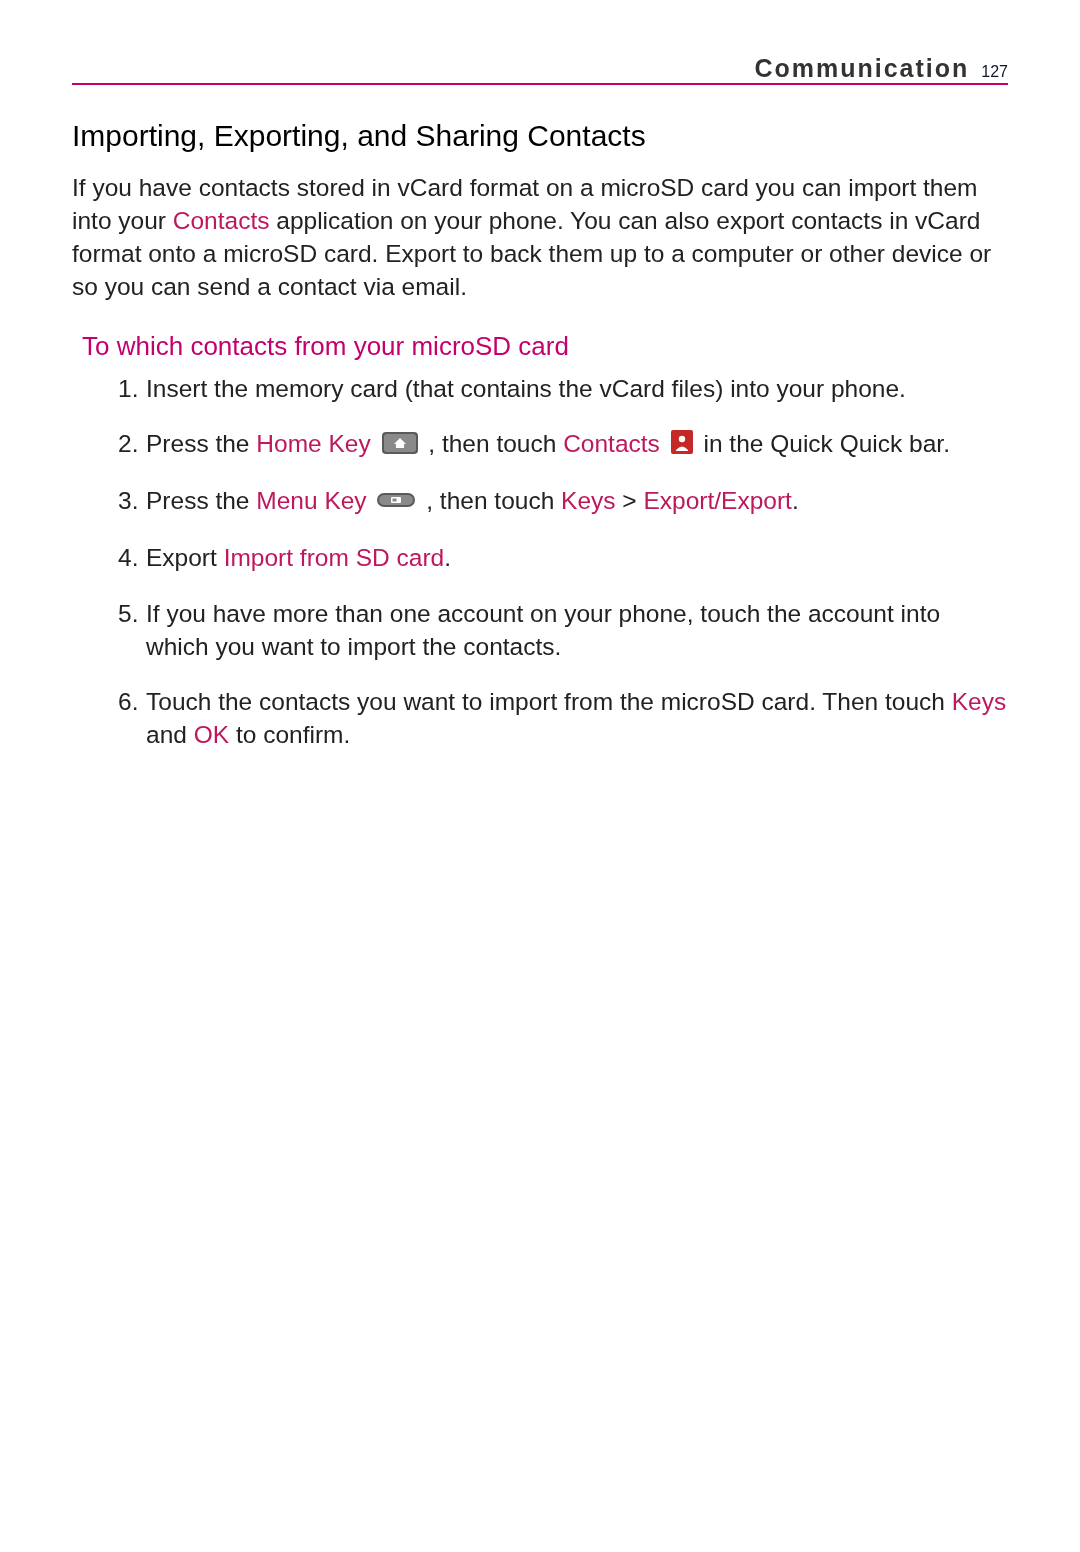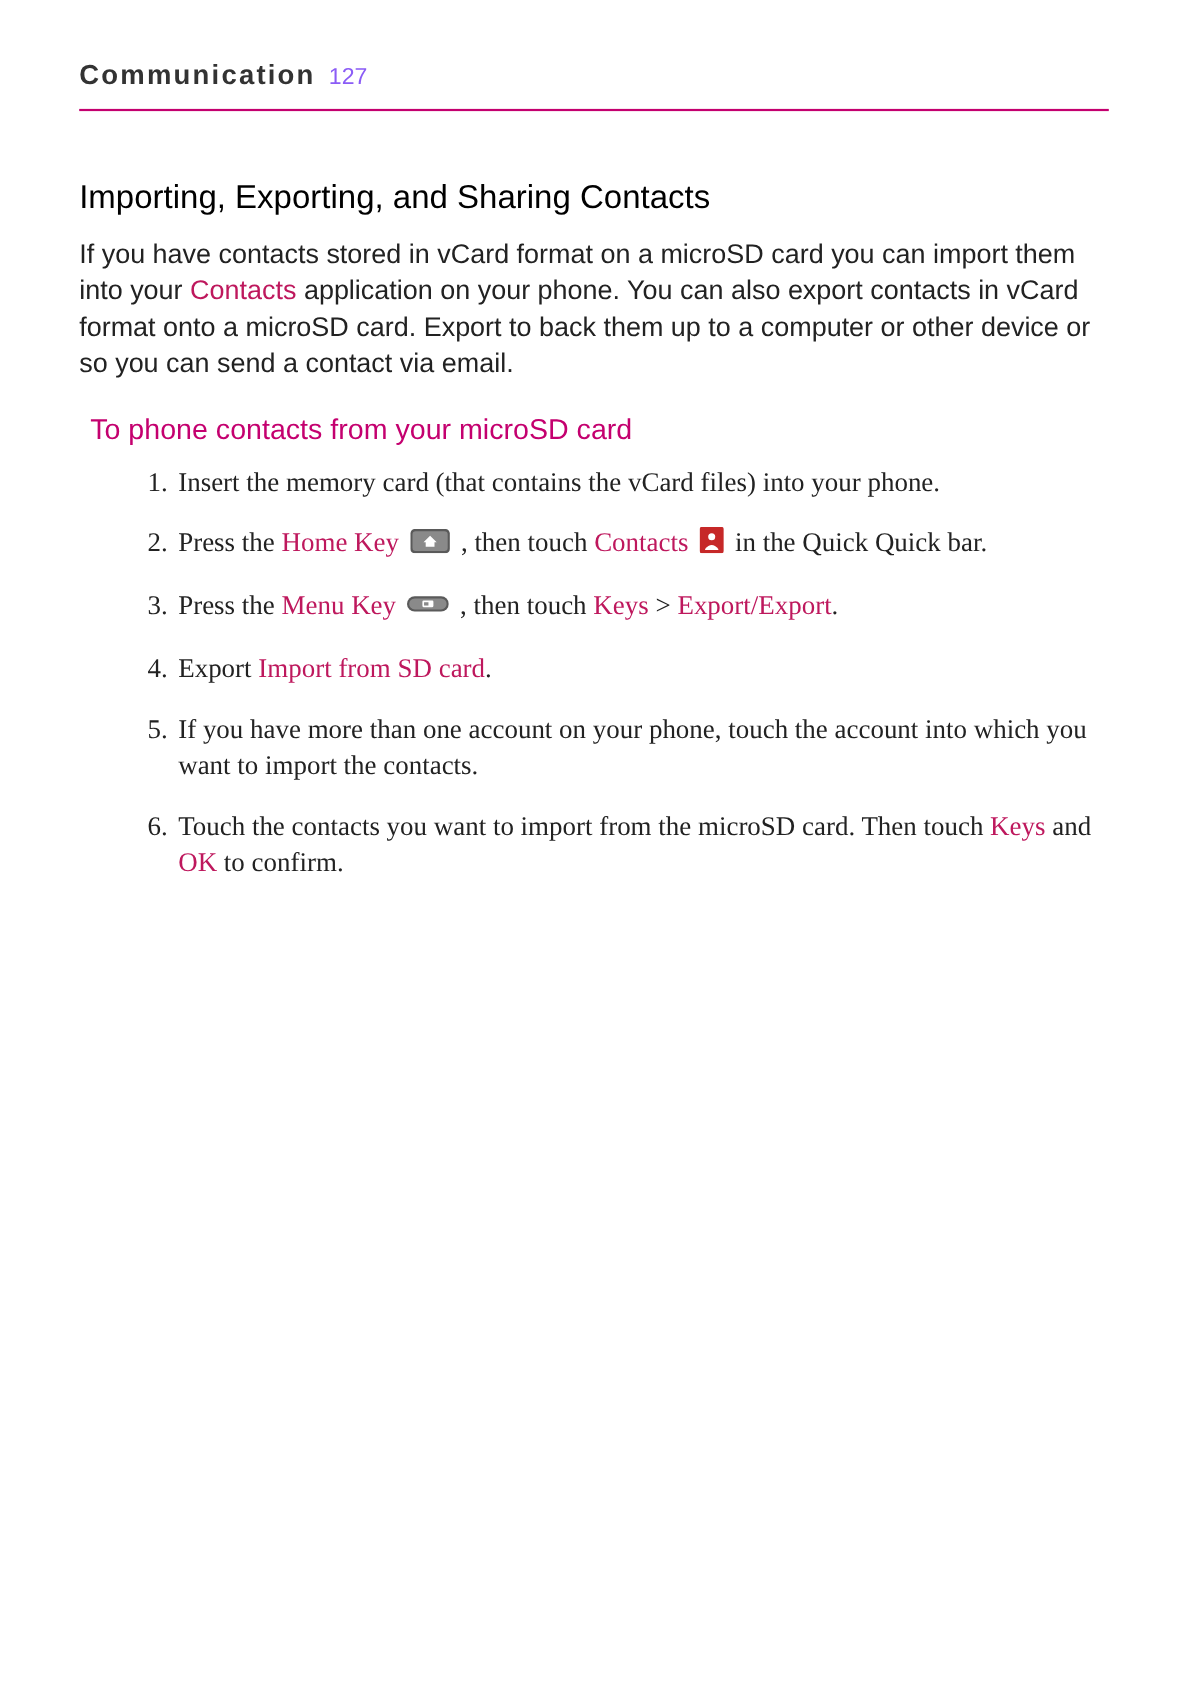--- a/index.html
+++ b/index.html
@@ -11,33 +11,34 @@
     width: 1080px;
     height: 1552px;
     box-sizing: border-box;
   }
   .page {
     padding: 54px 72px 40px 72px;
   }
   .header-line {
     border-bottom: 2px solid #c4006f;
     display: flex;
+    justify-content: flex-end;
     align-items: baseline;
-    padding-bottom: 16px;
-    margin-bottom: 62px;
+    padding-bottom: 0;
+    margin-bottom: 34px;
   }
   .header-section {
     font-weight: 700;
     font-size: 25px;
     letter-spacing: 2px;
     color: #333;
   }
   .header-page {
-    font-size: 21px;
-    color: #8b5cf6;
+    font-size: 16px;
+    color: #0f172a;
     margin-left: 12px;
     font-weight: 400;
   }
   h1.main-h {
     color: #000000;
     font-weight: 400;
     font-size: 30px;
     margin: 0 0 18px 0;
   }
   p.body-p {
@@ -55,23 +56,22 @@
   }
   p.sub-p {
     font-size: 24.5px;
     line-height: 1.35;
     margin: 0 0 22px 16px;
     color: #222;
   }
   ol.steps {
     list-style: none;
     padding: 0 0 0 46px;
-    margin: 16px;
+    margin: 0;
     counter-reset: step;
-    font-family: Liberation Serif, serif;
   }
   ol.steps > li {
     font-size: 24.5px;
     line-height: 1.35;
     margin: 0 0 22px 0;
     color: #222;
     position: relative;
     padding-left: 28px;
   }
   ol.steps > li::before {
@@ -102,21 +102,21 @@
     <span class="header-section">Communication</span>
     <span class="header-page">127</span>
   </div>
 
   <h1 class="main-h">Importing, Exporting, and Sharing Contacts</h1>
 
   <p class="body-p">
     <span>If you have contacts stored in vCard format on a microSD card you can import them into your </span><span class="term">Contacts</span><span> application on your phone. You can also export contacts in vCard format onto a microSD card. Export to back them up to a computer or other device or so you can send a contact via email.</span>
   </p>
 
-  <h2 class="sub-h">To phone contacts from your microSD card</h2>
+  <h2 class="sub-h">To which contacts from your microSD card</h2>
 
 
   <ol class="steps">
 
     <li>
       <span>Insert the memory card (that contains the vCard files) into your phone.</span>
     </li>
 
     <li>
       <span>Press the </span><span class="term">Home Key</span>

